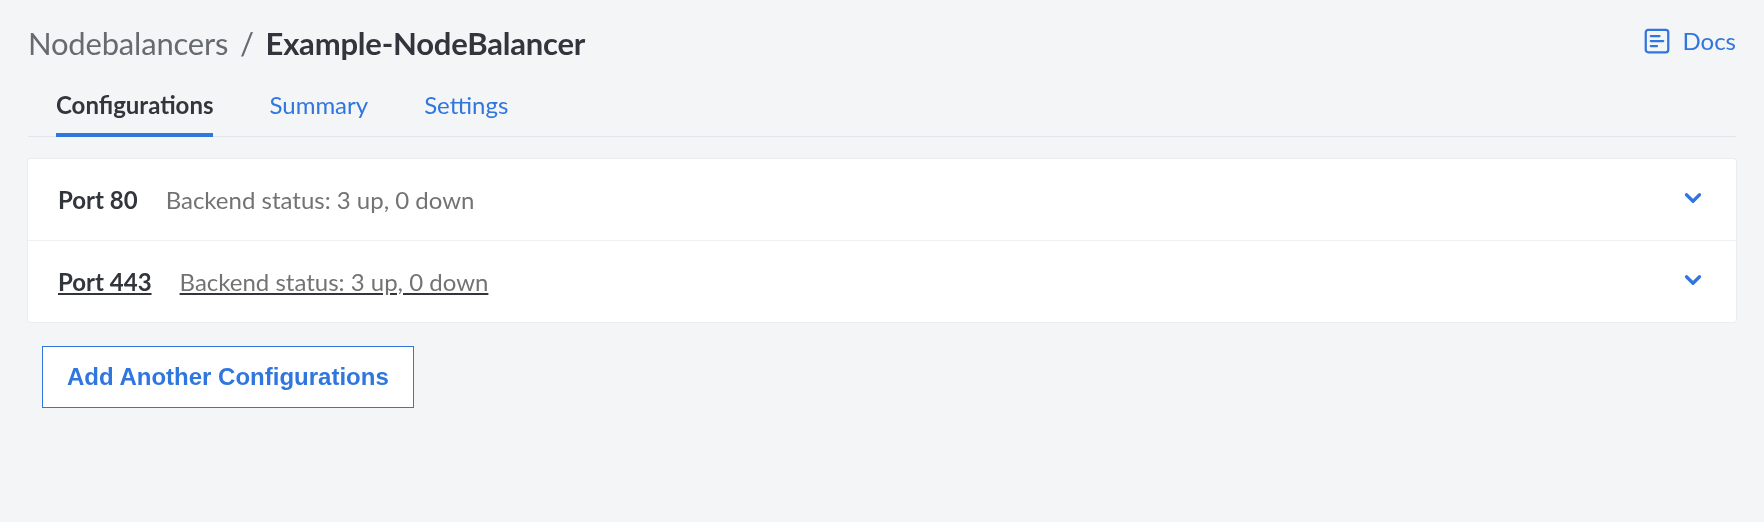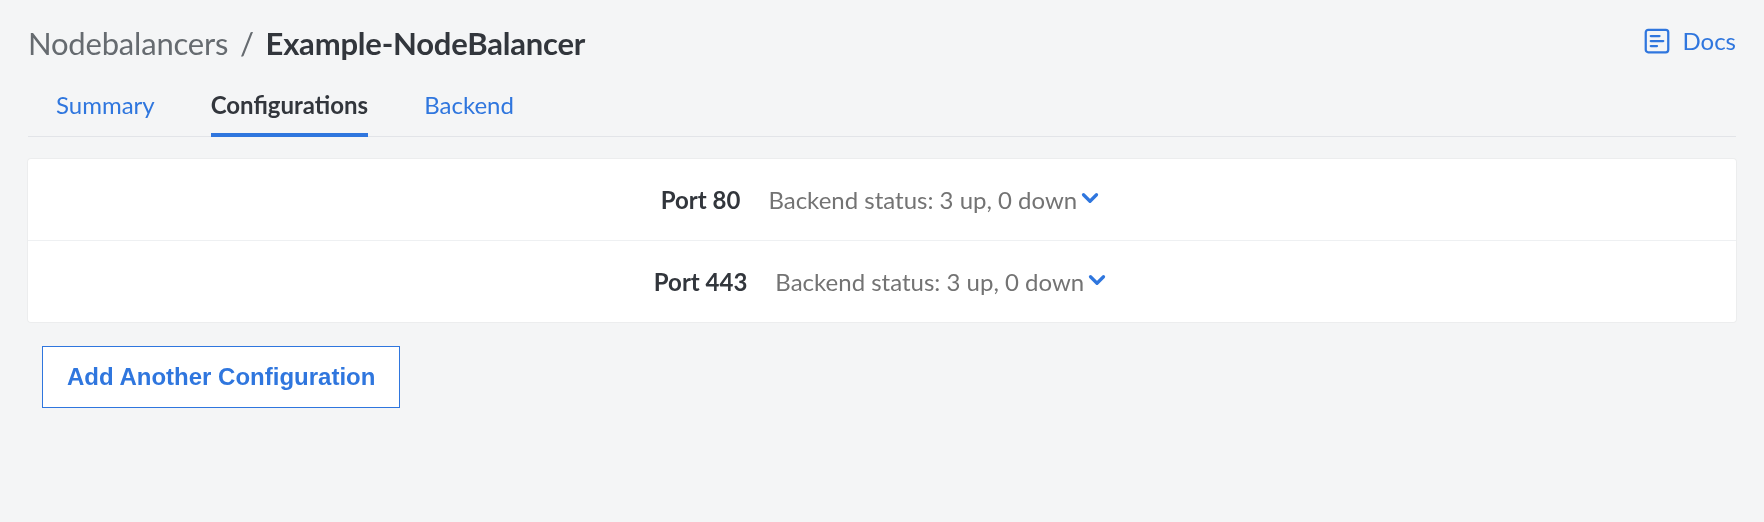--- a/index.html
+++ b/index.html
@@ -62,27 +62,27 @@
 
     .panel {
       margin-top: 22px;
       background: #fff;
       border-radius: 3px;
       box-shadow: 0 0 0 1px rgba(0,0,0,0.03);
       overflow: hidden;
     }
     .config-row {
       display: flex;
-      justify-content: center;
+      justify-content: space-between;
       align-items: center;
       padding: 26px 30px;
       border-bottom: 1px solid #eef0f2;
       cursor: pointer;
     }
-    .config-row:last-child { border-bottom: none; }
+    .config-row:last-child { border-bottom: none; text-decoration: underline; }
     .config-left { display: flex; align-items: baseline; gap: 28px; }
     .port-label { font-size: 24px; font-weight: 700; color: #32363c; }
     .backend-status { font-size: 24px; color: #737373; }
     .chevron { color: #2f76de; }
     .chevron svg { width: 26px; height: 26px; }
 
     .add-btn {
       display: inline-block;
       margin: 24px 0 0 14px;
       padding: 16px 24px;
@@ -112,23 +112,23 @@
           <line x1="7" y1="8" x2="14" y2="8"></line>
           <line x1="7" y1="12" x2="17" y2="12"></line>
           <line x1="7" y1="16" x2="12" y2="16"></line>
         </svg>
       </span>
       <span>Docs</span>
     </a>
   </div>
 
   <div class="tabs">
+    <div class="tab active">Configurations</div>
     <div class="tab">Summary</div>
-    <div class="tab active">Configurations</div>
-    <div class="tab">Backend</div>
+    <div class="tab">Settings</div>
   </div>
 
   <div class="panel">
 
     <div class="config-row">
       <div class="config-left">
         <span class="port-label">Port 80</span>
         <span class="backend-status">Backend status: 3 up, 0 down</span>
       </div>
       <span class="chevron">
@@ -145,15 +145,15 @@
       </div>
       <span class="chevron">
         <svg viewBox="0 0 24 24" fill="none" stroke="currentColor" stroke-width="3" stroke-linecap="round" stroke-linejoin="round">
             <polyline points="6 9 12 15 18 9"></polyline>
           </svg>
       </span>
     </div>
 
   </div>
 
-  <button class="add-btn">Add Another Configuration</button>
+  <button class="add-btn">Add Another Configurations</button>
 
 </div>
 
 </body></html>

